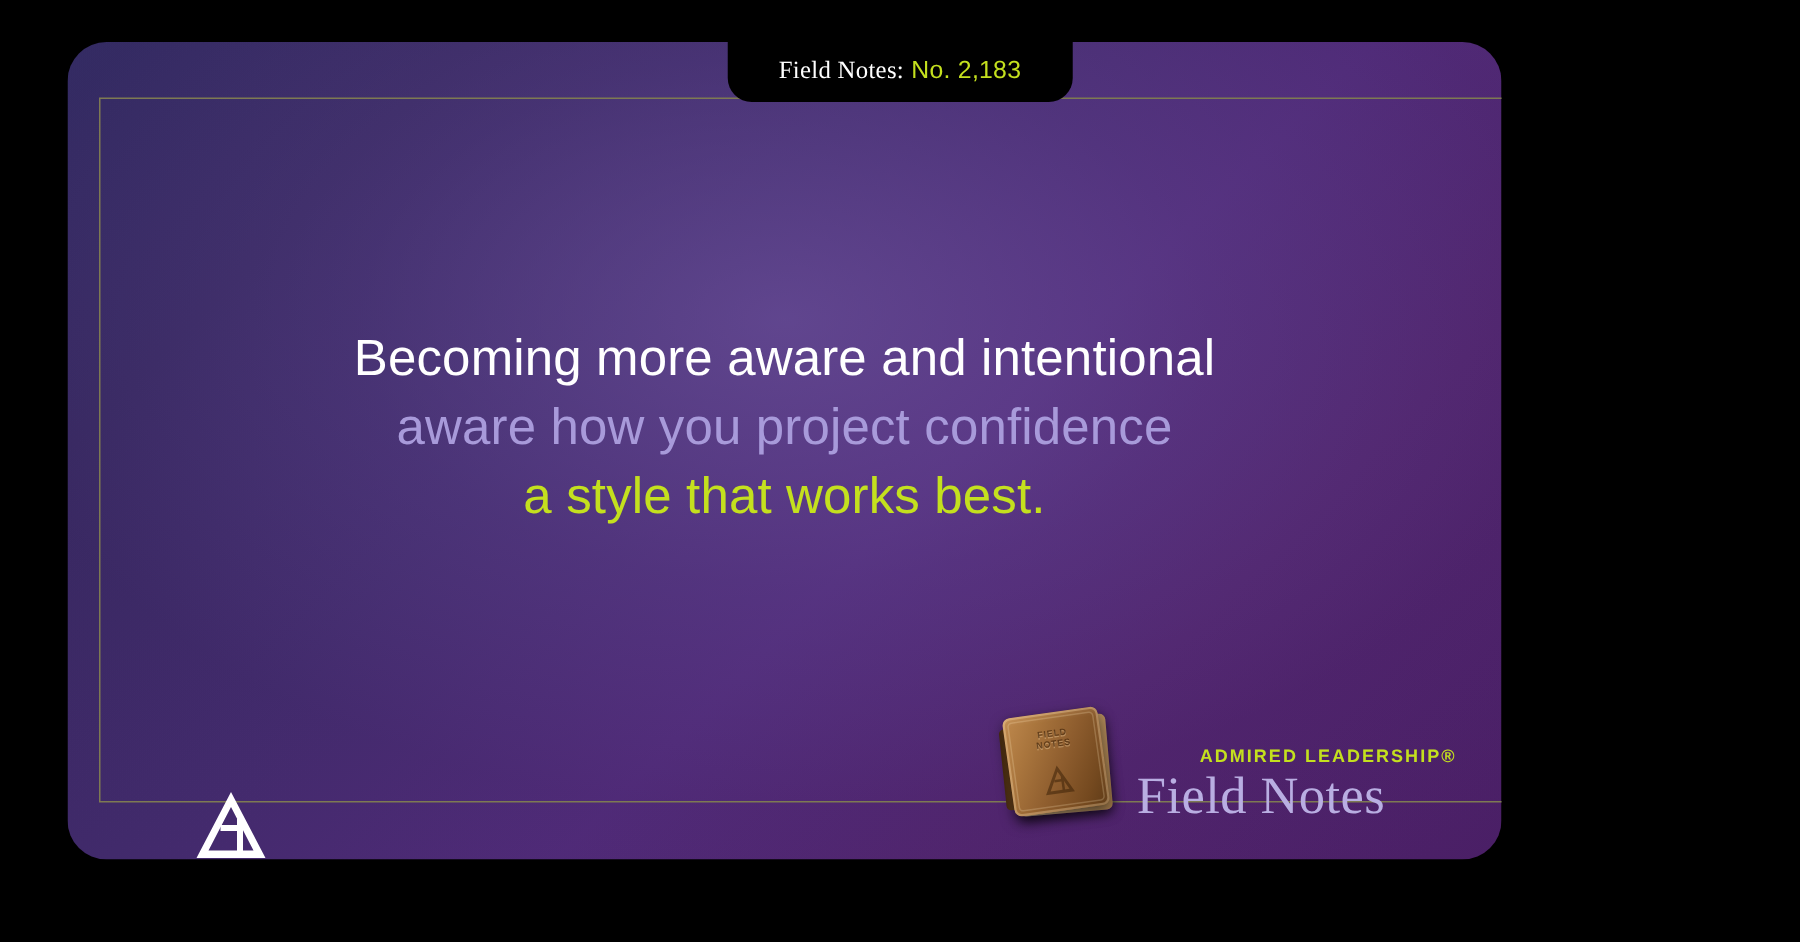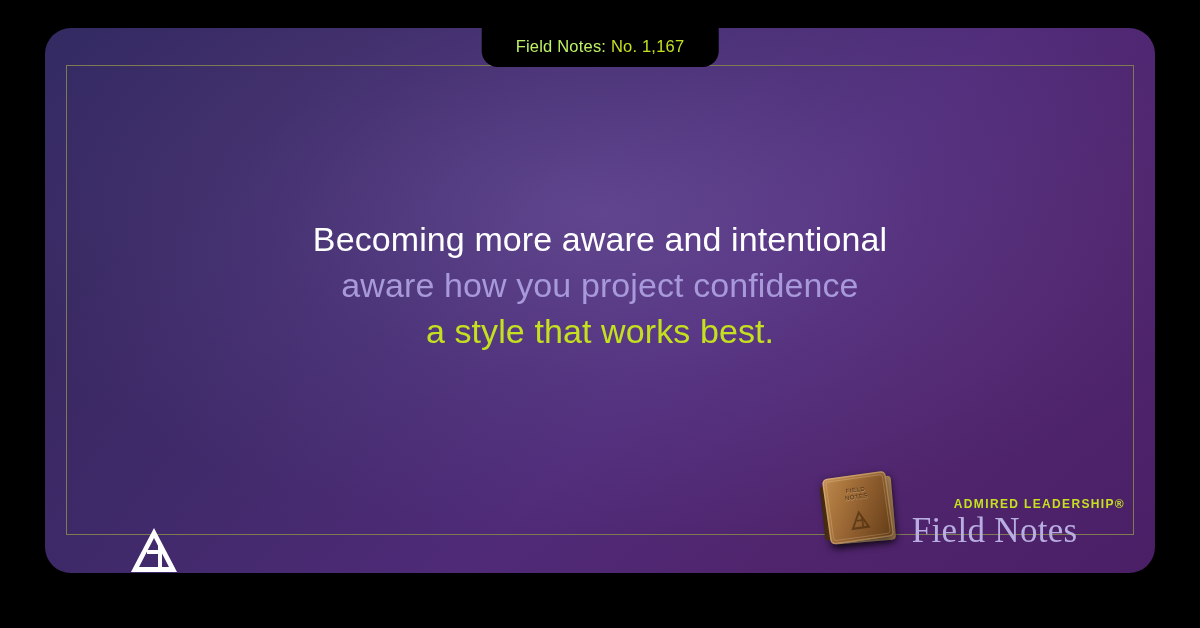--- a/index.html
+++ b/index.html
@@ -14,21 +14,21 @@
   #stage {
     position:relative;
     width:1200px; height:628px;
     background:#000;
   }
 
   
   #card {
     position:absolute;
     left:45px; top:28px;
-    width:1110px; height:545px;
+    width:956px; height:545px;
     border-radius:26px;
     overflow:hidden;
     background:
       radial-gradient(115% 125% at 50% 34%,
         rgba(118, 92, 168, 0.55) 0%,
         rgba(100, 74, 150, 0.30) 26%,
         rgba(70, 45, 112, 0.10) 48%,
         rgba(0,0,0,0) 66%),
       linear-gradient(135deg,
         #322b62 0%,
@@ -54,21 +54,21 @@
     left:50%; top:28px;
     transform:translateX(-50%);
     background:#000;
     border-radius:0 0 16px 16px;
     padding:9px 34px 11px;
     white-space:nowrap;
     font-size:16.5px;
     letter-spacing:0.2px;
     z-index:6;
   }
-  #badge .b-label { color:#bef264; }
+  #badge .b-label { color:#ffffff;font-family:Liberation Serif, serif; }
   #badge .b-num   { color:#c4e01e; }
 
   
   #quote {
     position:absolute;
     left:0; right:0;
     top:188px;
     text-align:center;
     font-weight:300;
     font-size:34px;
@@ -231,16 +231,16 @@
         <div id="brand-top">ADMIRED LEADERSHIP®</div>
         <div id="brand-main">Field Notes</div>
       </div>
 
     </div>
 
   </div>
 
   <div id="badge">
     <span class="b-label">Field Notes:</span>
-    <span class="b-num">No. 1,167</span>
+    <span class="b-num">No. 2,183</span>
   </div>
 
 </div>
 
 </body></html>

